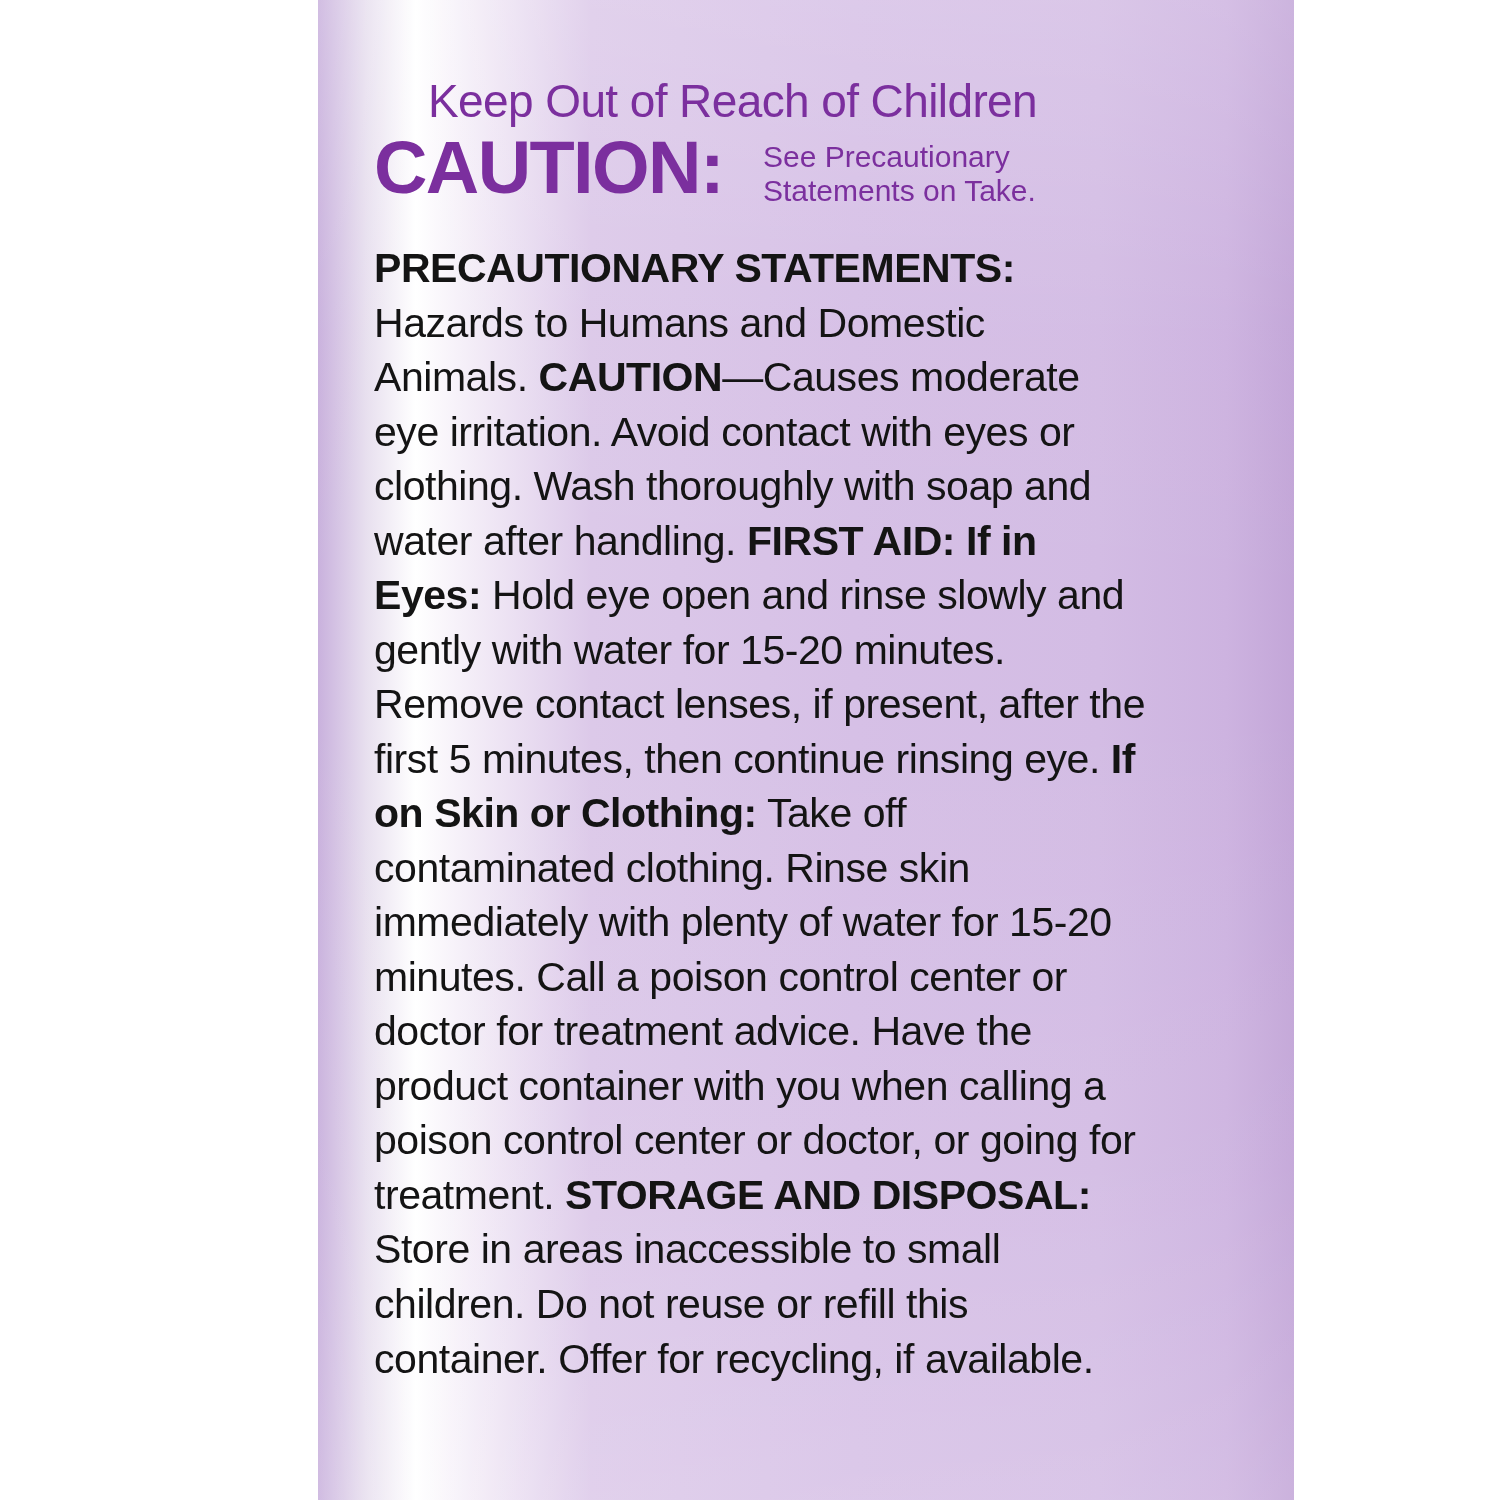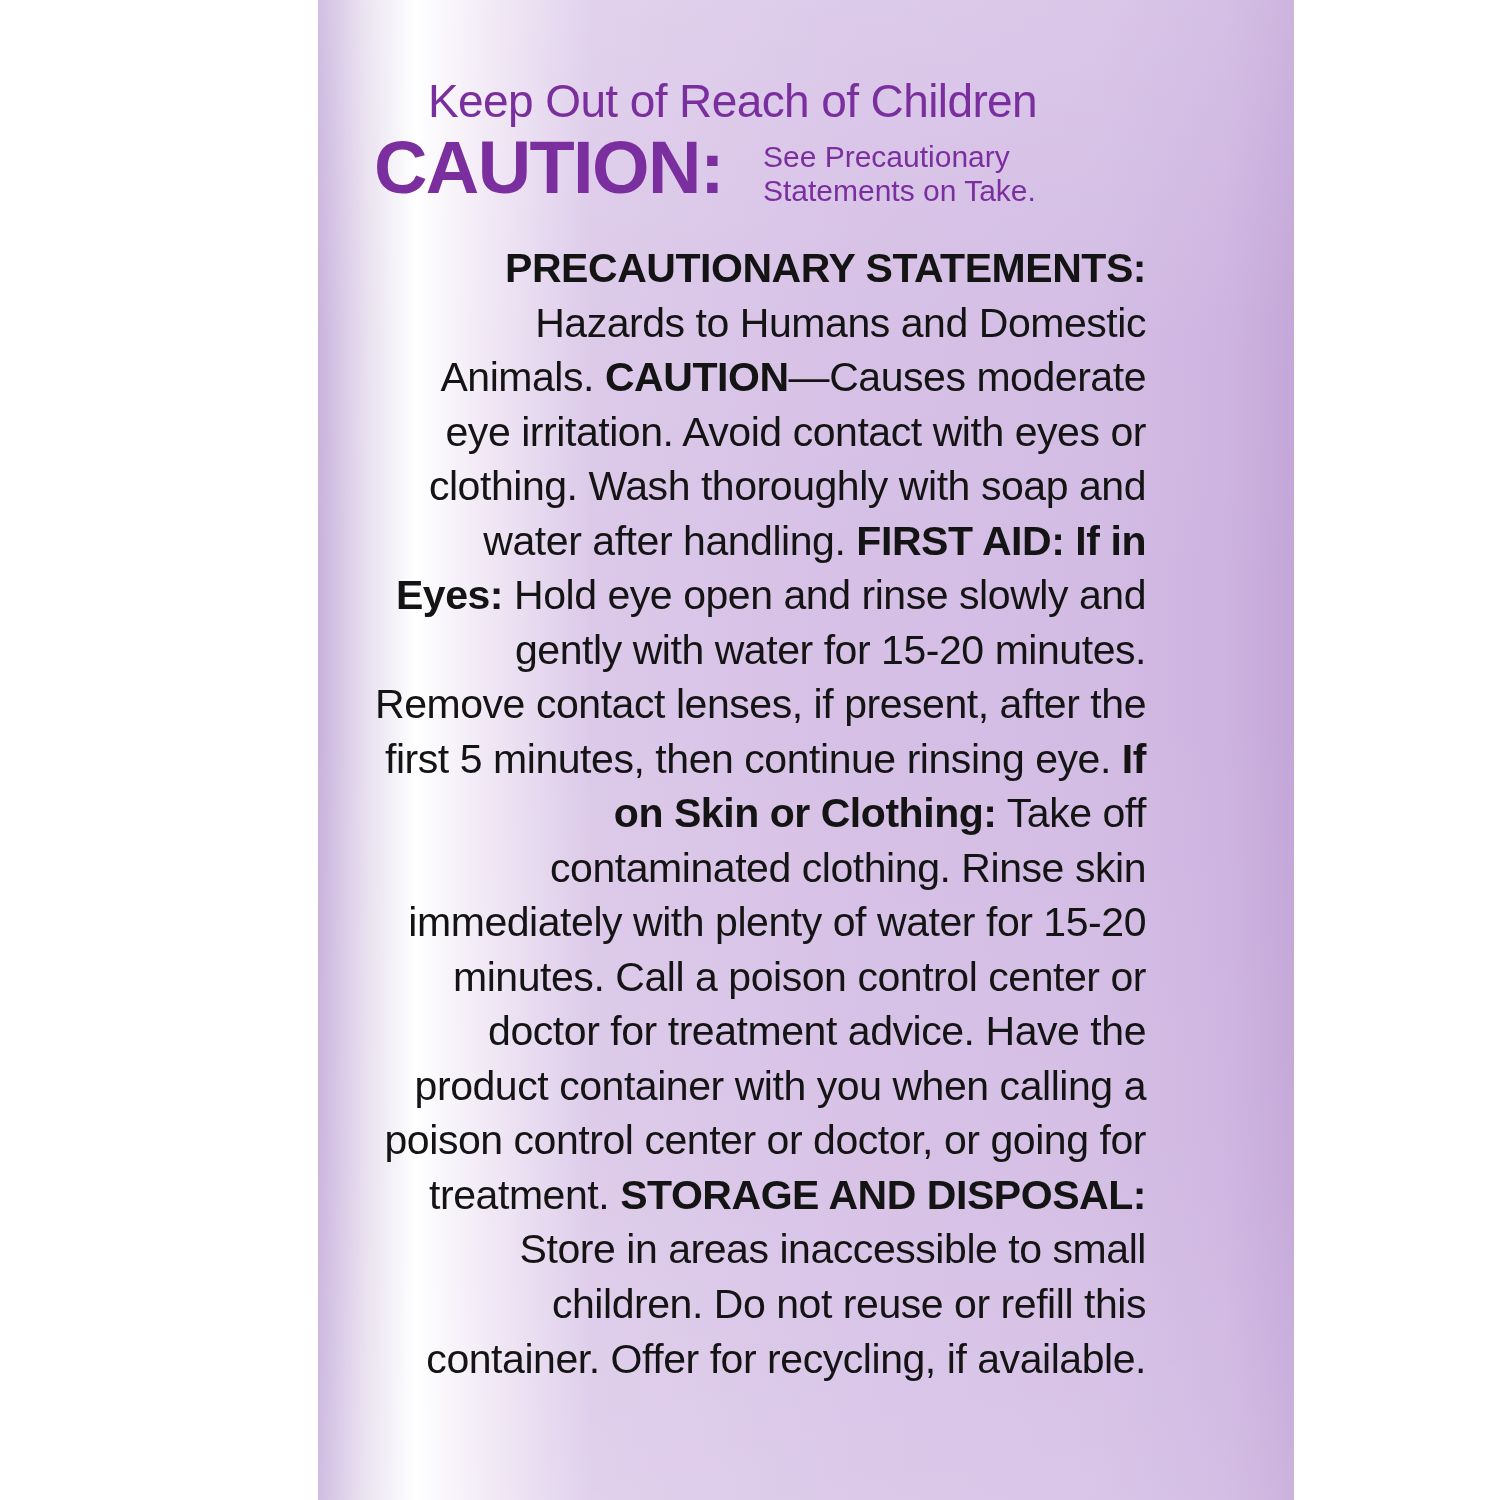--- a/index.html
+++ b/index.html
@@ -89,21 +89,21 @@
     max-width: 300px;
   }
 
   
   .body-copy {
     margin-top: 34px;
     color: #141414;
     font-size: 41px;
     line-height: 1.33;
     letter-spacing: -0.45px;
-    text-align: right;
+    text-align: left;
     font-weight: 400;
     max-width: 772px;
   }
   .body-copy b {
     font-weight: 700;
   }
 </style>
 </head>
 <body>
 

